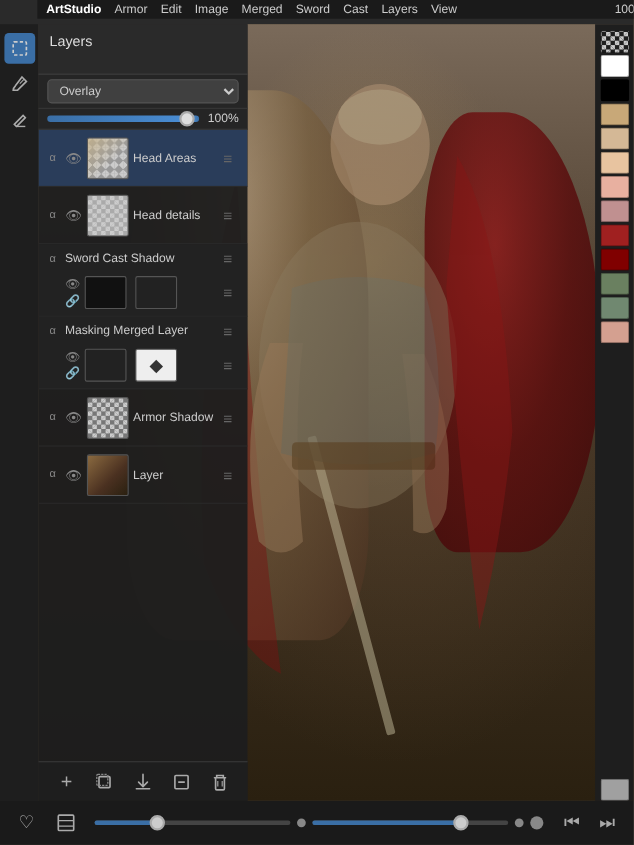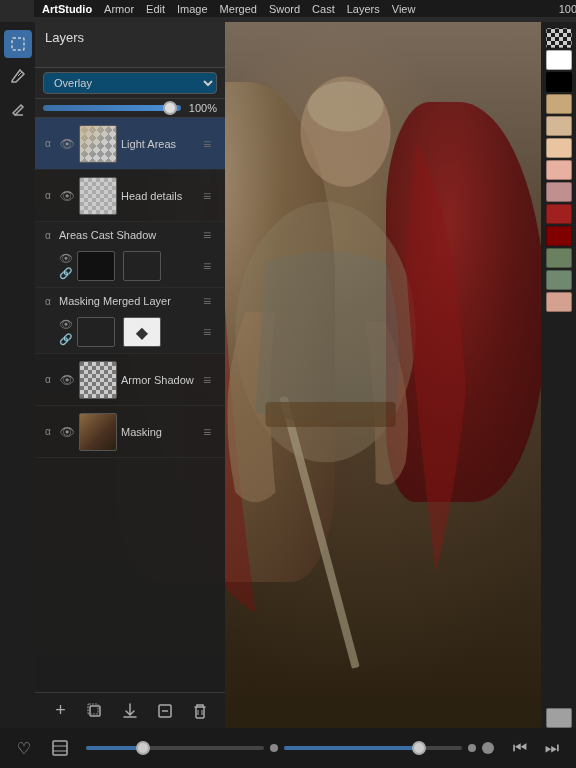--- a/index.html
+++ b/index.html
@@ -183,21 +183,21 @@
     #blend-mode-row {
       display: flex;
       align-items: center;
       padding: 4px 8px;
       background: #252525;
       border-bottom: 1px solid #3a3a3a;
       gap: 4px;
     }
     .blend-select {
       flex: 1;
-      background: #0c4a6e;
+      background: #404040;
       color: #ccc;
       border: 1px solid #555;
       border-radius: 4px;
       padding: 2px 6px;
       font-size: 11px;
       height: 22px;
     }
     #opacity-row {
       display: flex;
       align-items: center;
@@ -563,36 +563,36 @@
     </div>
     <span class="opacity-label">100%</span>
   </div>
 
   <div id="layers-list">
 
     <div class="layer-item selected">
       <span class="layer-alpha">α</span>
       <div class="layer-vis">👁</div>
       <div class="layer-thumb light-areas"></div>
-      <span class="layer-name">Light Areas</span>
+      <span class="layer-name">Head Areas</span>
       <span class="layer-menu">≡</span>
     </div>
 
     <div class="layer-item">
       <span class="layer-alpha">α</span>
       <div class="layer-vis">👁</div>
       <div class="layer-thumb head-details"></div>
       <span class="layer-name">Head details</span>
       <span class="layer-menu">≡</span>
     </div>
 
     <div class="layer-item grouped">
       <div class="layer-group-header">
         <span class="layer-alpha">α</span>
-        <span class="layer-name">Areas Cast Shadow</span>
+        <span class="layer-name">Sword Cast Shadow</span>
         <span class="layer-menu">≡</span>
       </div>
       <div class="layer-group-sub">
         <div class="sub-icons">
           <span class="sub-icon">👁</span>
           <span class="sub-icon">🔗</span>
         </div>
         <div class="layer-sub-thumb dark-mask" style="background:#111;"></div>
         <div class="layer-sub-thumb dark-mask" style="background:#222; margin-left:4px;"></div>
         <span class="layer-menu" style="margin-left:auto;">≡</span>
@@ -623,21 +623,21 @@
       <div class="layer-vis">👁</div>
       <div class="layer-thumb armor"></div>
       <span class="layer-name">Armor Shadow</span>
       <span class="layer-menu">≡</span>
     </div>
 
     <div class="layer-item">
       <span class="layer-alpha">α</span>
       <div class="layer-vis">👁</div>
       <div class="layer-thumb merged"></div>
-      <span class="layer-name">Masking</span>
+      <span class="layer-name">Layer</span>
       <span class="layer-menu">≡</span>
     </div>
 
   </div>
 
   <div id="layers-bottom">
     <div class="layers-action-btn">
       <span style="font-size:18px; font-weight:300;">+</span>
     </div>
     <div class="layers-action-btn">

